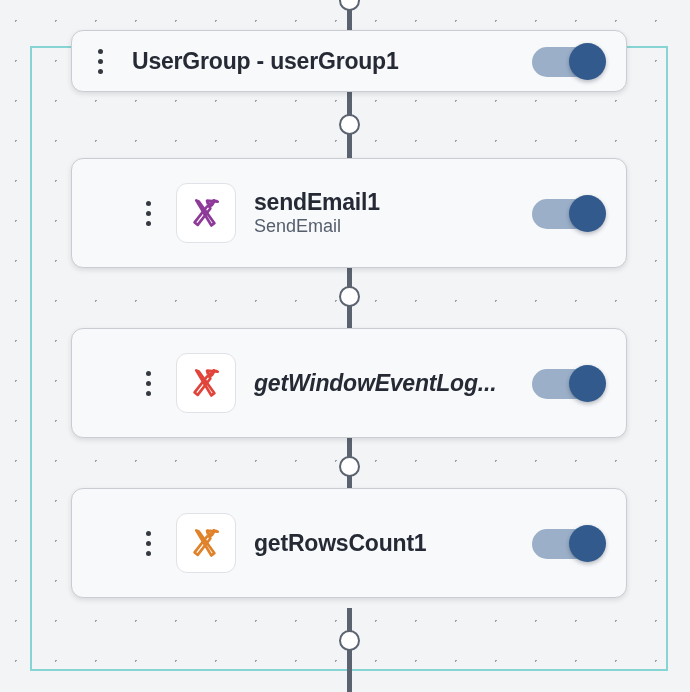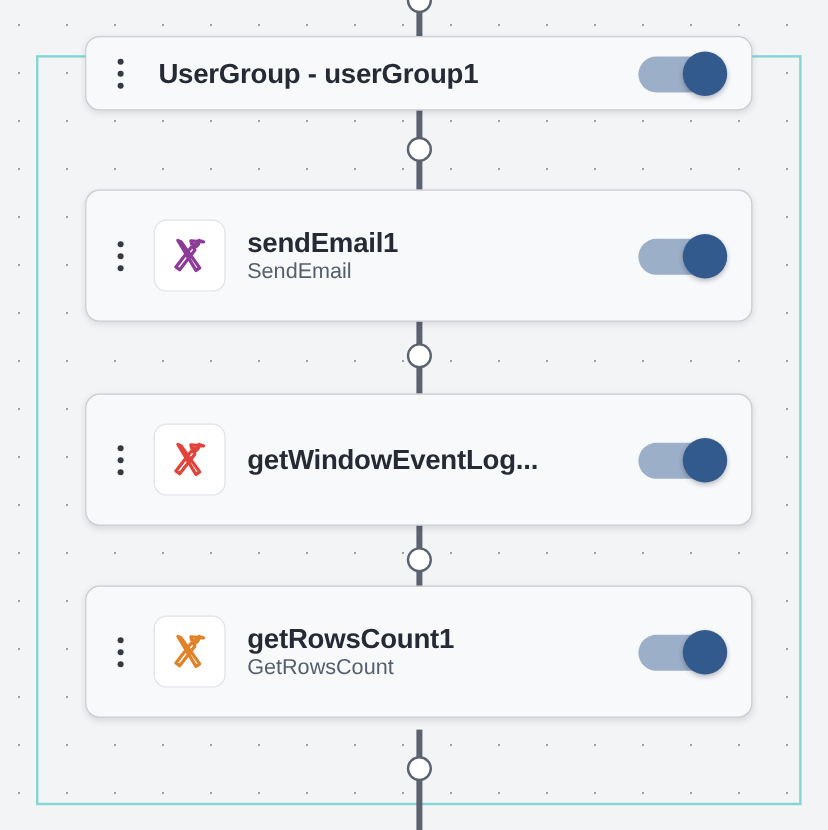--- a/index.html
+++ b/index.html
@@ -62,21 +62,21 @@
     background: #f8f9fb;
     border: 1.5px solid #c9ccd2;
     border-radius: 12px;
     box-shadow: 0 2px 5px rgba(30,35,45,0.13);
     display: flex;
     align-items: center;
     z-index: 5;
   }
 
   .node-card.compact { height: 62px; }
-  .node-card.tall    { height: 110px; }
+  .node-card.tall    { height: 110px; padding-left: 48px; }
 
   .drag-handle {
     width: 56px;
     height: 100%;
     display: flex;
     align-items: center;
     justify-content: center;
     flex: 0 0 56px;
   }
   .drag-handle .dots {
@@ -216,21 +216,21 @@
     <div class="node-text">
       <div class="node-title">sendEmail1</div>
       <div class="node-subtitle">SendEmail</div>
     </div>
     <div class="toggle">
       <div class="track"></div>
       <div class="knob"></div>
     </div>
   </div>
 
-  <div class="node-card tall" style="top:328px;">
+  <div class="node-card tall" style="top:328px;font-style:italic;">
     <div class="drag-handle">
       <div class="dots">
           <span></span>
           <span></span>
           <span></span>
         </div>
     </div>
     <div class="node-icon-box">
       <svg viewBox="0 0 24 24" fill="none" stroke="#e1443a" stroke-width="1.8" stroke-linecap="round" stroke-linejoin="round">
         <path d="M5.5 3.6 L7.2 4.3 L17.6 18.8 L15.6 20.3 Z"></path>
@@ -255,21 +255,20 @@
         </div>
     </div>
     <div class="node-icon-box">
       <svg viewBox="0 0 24 24" fill="none" stroke="#e0822a" stroke-width="1.8" stroke-linecap="round" stroke-linejoin="round">
         <path d="M5.5 3.6 L7.2 4.3 L17.6 18.8 L15.6 20.3 Z"></path>
         <path d="M19.8 4.4 a3.6 3.6 0 0 0 -4.9 4.6 L6.5 19.9 L4.4 18.3 L12.8 7.5 a3.6 3.6 0 0 0 4.4 -4.0 l-2.1 2.6 -1.9 -0.4 -0.5 -1.9 z"></path>
       </svg>
     </div>
     <div class="node-text">
       <div class="node-title">getRowsCount1</div>
-      <div class="node-subtitle">GetRowsCount</div>
     </div>
     <div class="toggle">
       <div class="track"></div>
       <div class="knob"></div>
     </div>
   </div>
 
 </div>
 
 </body></html>

